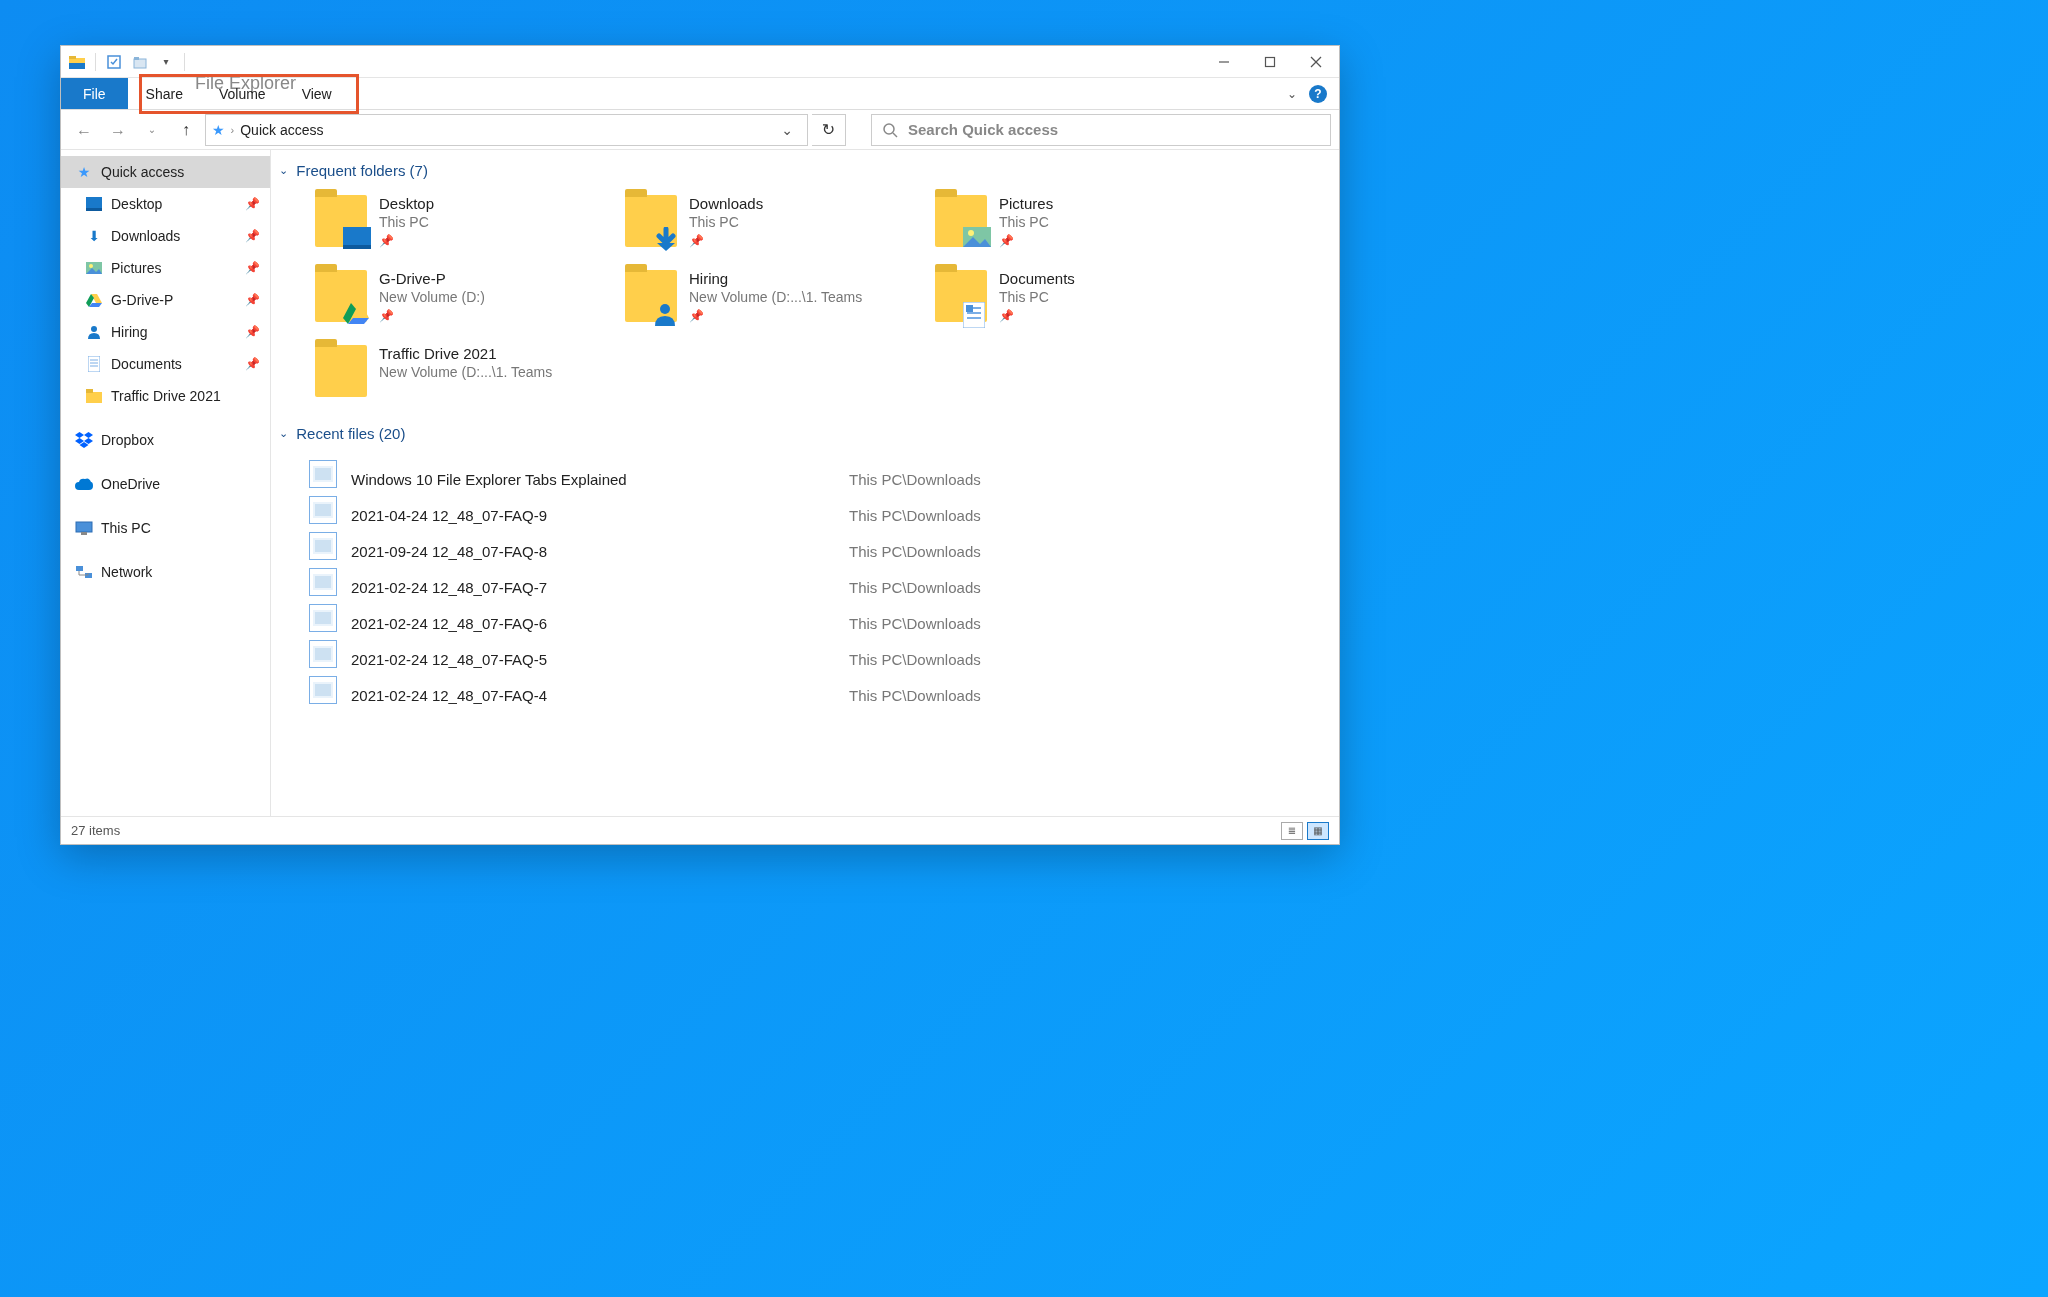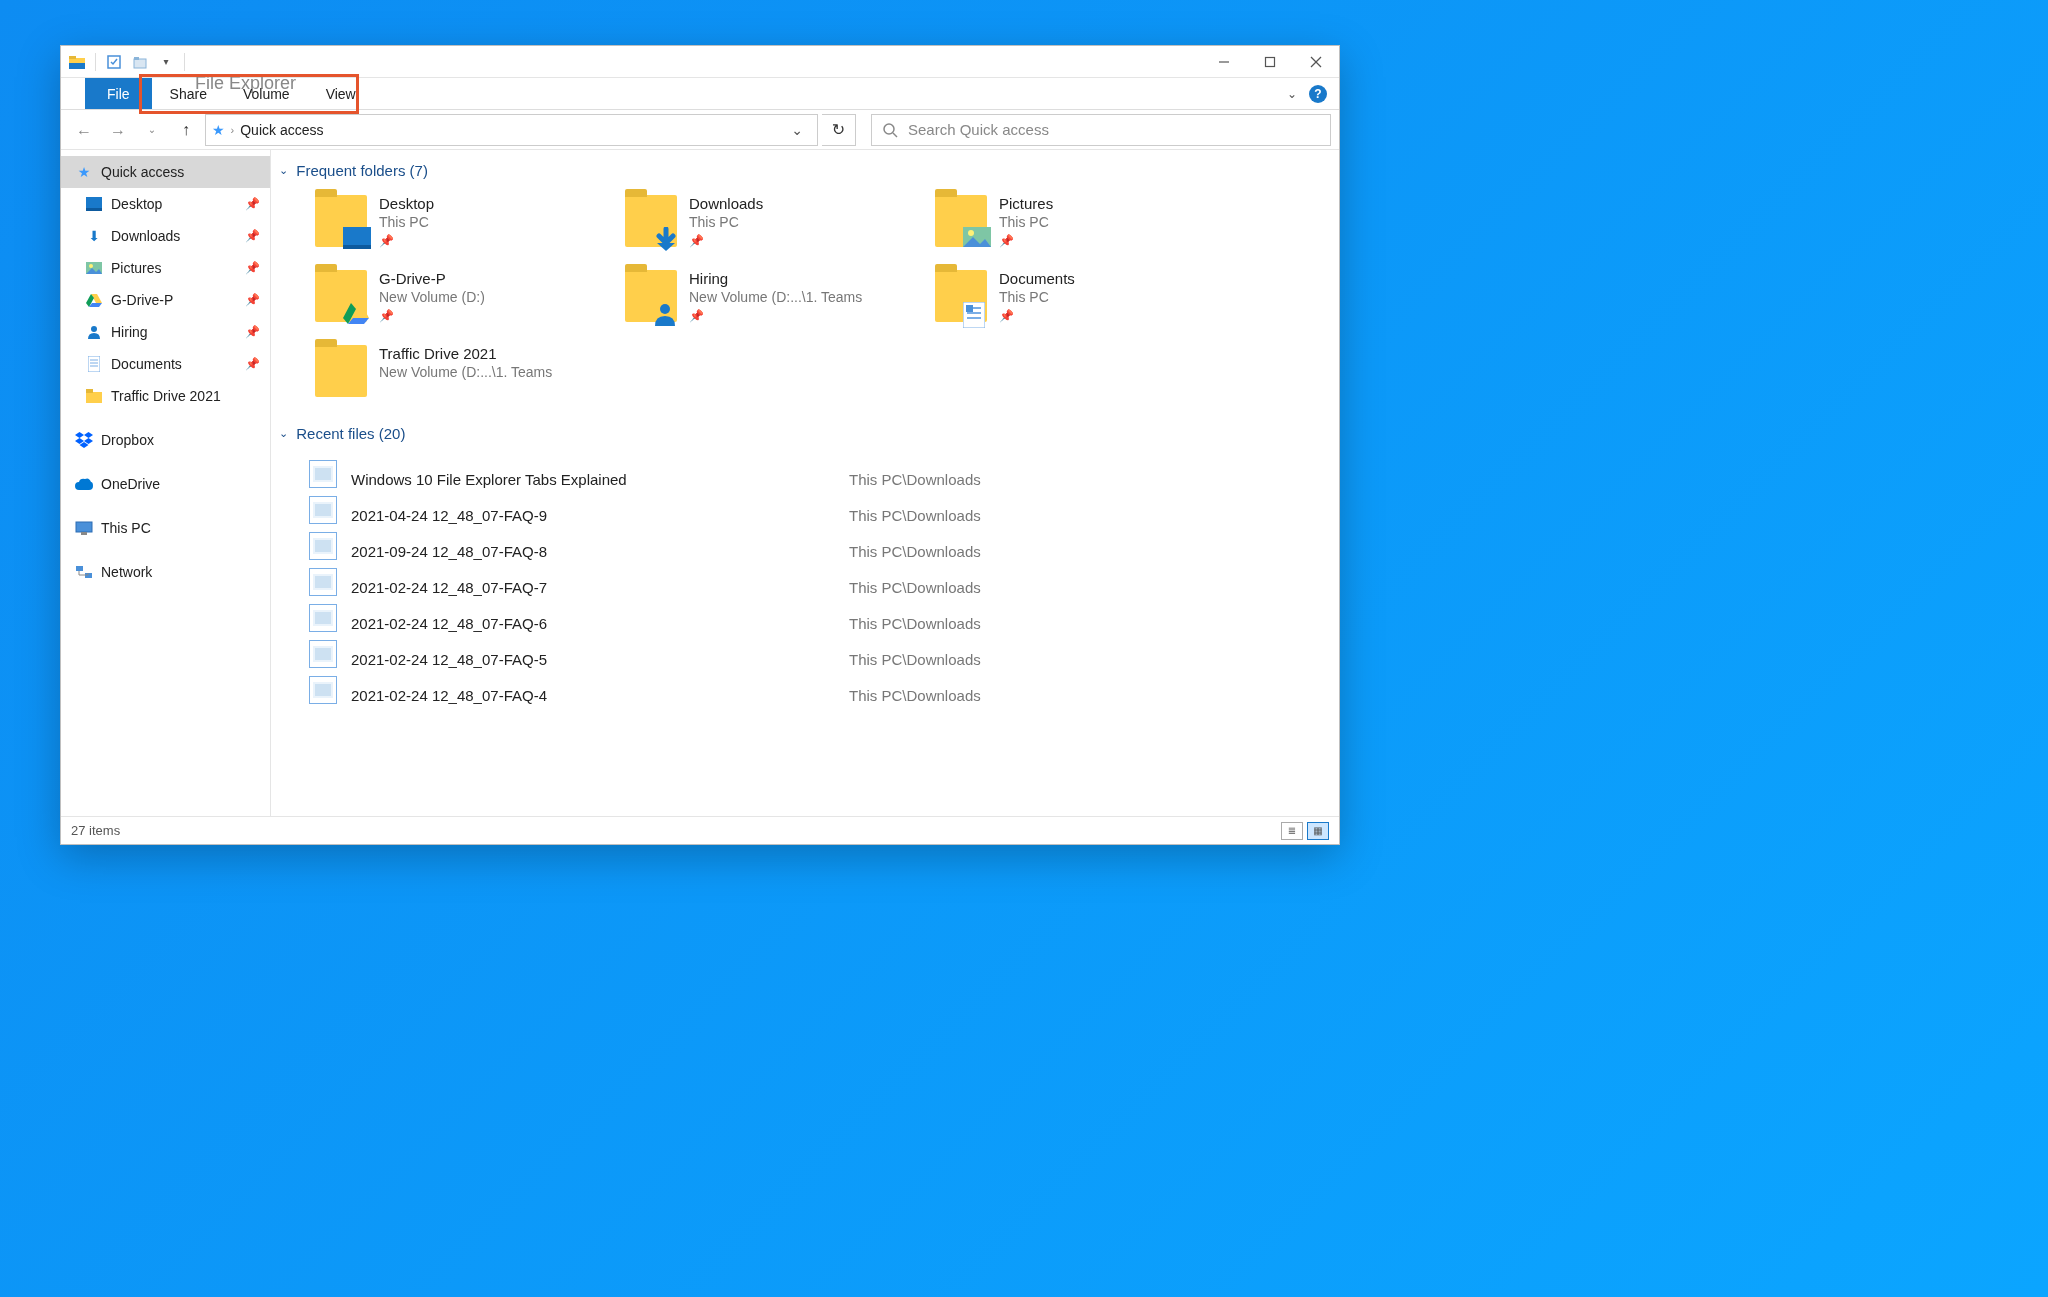--- a/index.html
+++ b/index.html
@@ -10,36 +10,36 @@
 
 .titlebar { height: 32px; display: flex; align-items: center; background: #fff; border-bottom: 1px solid #e5e5e5; }
 .titlebar .qat { display: flex; align-items: center; gap: 6px; padding: 0 6px; }
 .titlebar .qat .ico { width: 20px; height: 20px; display:flex;align-items:center;justify-content:center; }
 .titlebar .title { margin-left: 8px; color: #888; font-size: 18px; margin-top: 44px; }
 .titlebar .sep { width:1px;height:18px;background:#ddd;margin:0 2px; }
 .win-ctrls { margin-left: auto; display: flex; }
 .win-ctrls .ctrl { width: 46px; height: 32px; display:flex;align-items:center;justify-content:center; color:#555; font-size:14px; }
 
 
-.ribbon { height: 32px; display:flex; align-items:stretch; border-bottom:1px solid #ddd; position:relative;padding-left:24px; }
+.ribbon { height: 32px; display:flex; align-items:stretch; border-bottom:1px solid #ddd; position:relative; }
 .ribbon .file { background:#1979ca; color:#fff; padding:0 22px; display:flex;align-items:center; font-size:14px; }
 .ribbon .tab { padding:0 18px; display:flex;align-items:center; font-size:14px; color:#222; }
 .ribbon .right { margin-left:auto; display:flex; align-items:center; gap:12px; padding-right:12px; }
 .ribbon .help { width:18px;height:18px;border-radius:50%;background:#1979ca;color:#fff;display:flex;align-items:center;justify-content:center;font-size:12px;font-weight:bold; }
 .highlight-box { position:absolute; border:3px solid #e5542c; top:-4px; height:40px; pointer-events:none; }
 
 
 .navbar { height: 40px; display:flex; align-items:center; gap:4px; padding:4px 8px; border-bottom:1px solid #e5e5e5; }
 .navbtn { width:30px;height:30px;display:flex;align-items:center;justify-content:center;color:#888; }
 .navbtn.enabled { color:#333; }
 .address { flex:1; height:32px;border:1px solid #ccc; display:flex;align-items:center;padding:0 6px; gap:6px; font-size:14px;color:#222; }
 .address .star { color:#3b99fc; }
 .address .drop { margin-left:auto; color:#555; padding:0 8px; }
 .refresh { width:34px;height:32px;border:1px solid #ccc;border-left:none;display:flex;align-items:center;justify-content:center;color:#333; }
-.search { width:460px;height:32px;border:1px solid #ccc;margin-left:11px;display:flex;align-items:center;padding:0 10px;gap:10px;color:#888;font-size:15px; }
+.search { width:460px;height:32px;border:1px solid #ccc;margin-left:21px;display:flex;align-items:center;padding:0 10px;gap:10px;color:#888;font-size:15px;font-weight:bold; }
 
 
 .body { flex:1; display:flex; overflow:hidden; }
 .sidebar { width:210px; border-right:1px solid #e5e5e5; padding:6px 0; overflow:auto; }
 .sidebar .item { display:flex;align-items:center;gap:8px;height:32px;padding:0 10px 0 24px;font-size:14px;color:#222; position:relative; }
 .sidebar .item.active { background:#d8d8d8; }
 .sidebar .item .pin { margin-left:auto; color:#999; font-size:12px; }
 .sidebar .item.root { padding-left:14px; }
 .sidebar .spacer { height:12px; }
 .ico16 { width:18px;height:18px;display:flex;align-items:center;justify-content:center;font-size:14px; }

